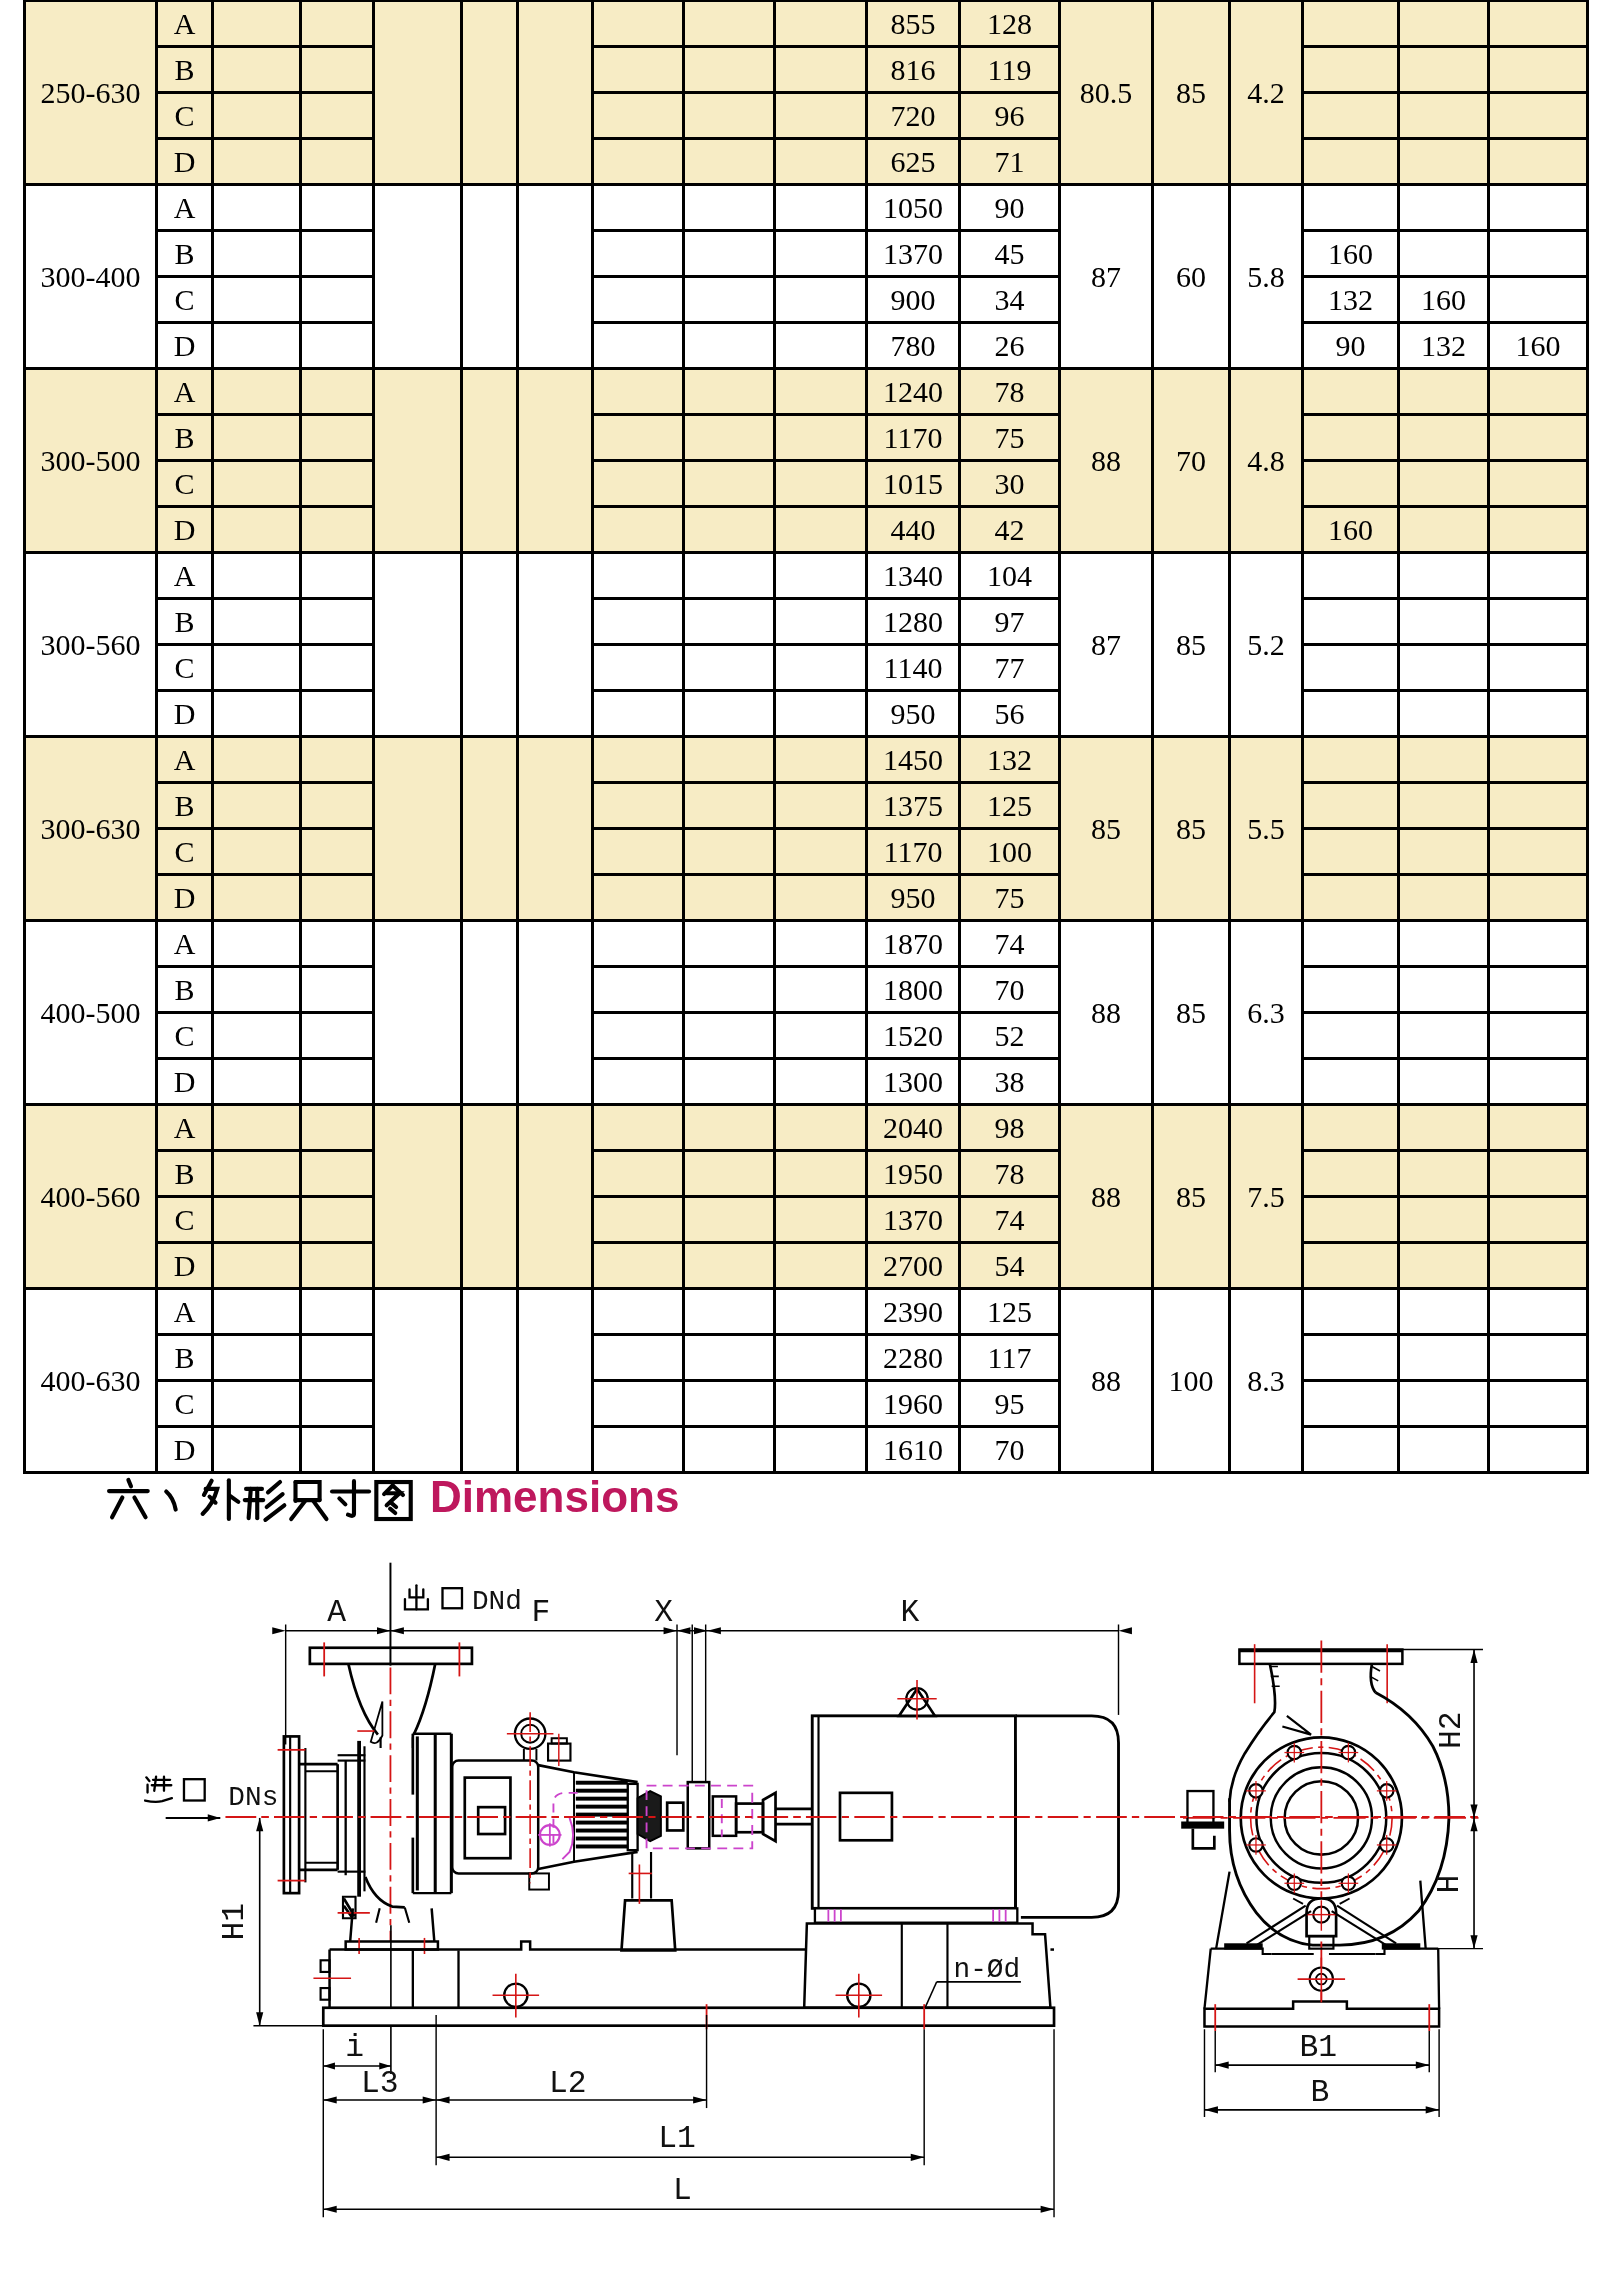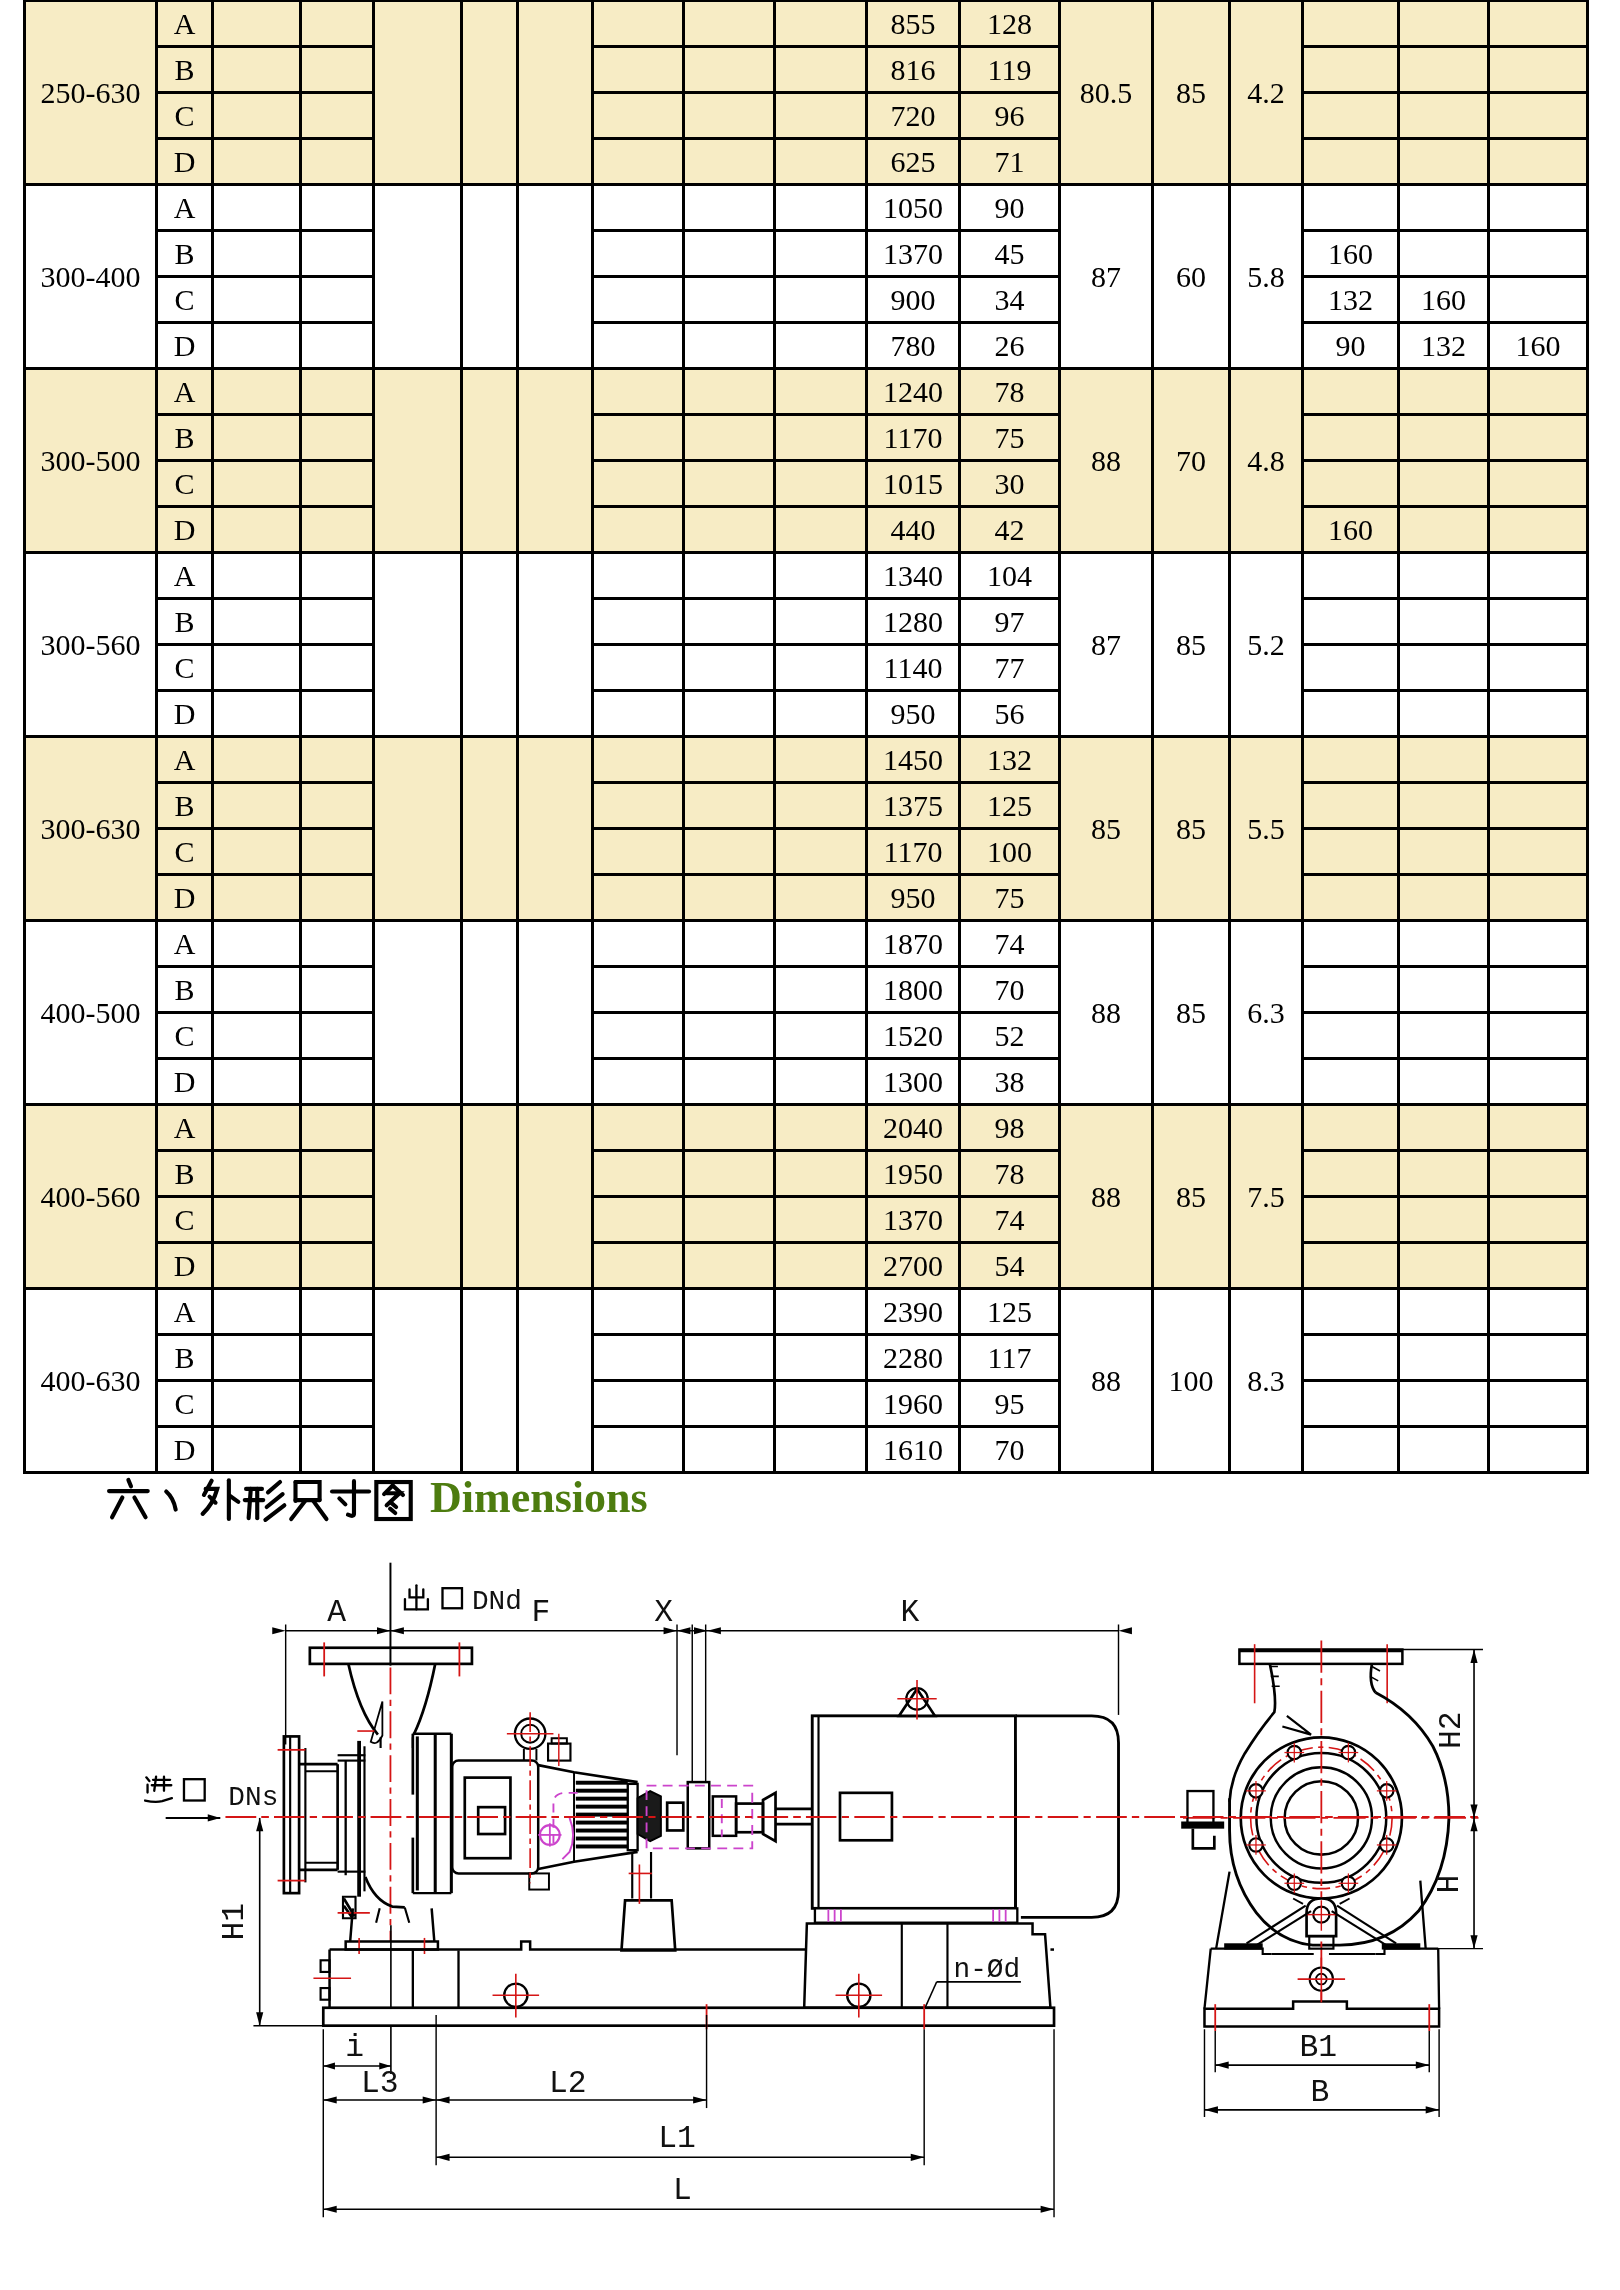--- a/index.html
+++ b/index.html
@@ -2,21 +2,21 @@
 <html style="font-size:14.3px"><head><meta charset="utf-8"><style>
 
 html,body{margin:0;padding:0;background:#fff;}
 body{width:1620px;height:2291px;position:relative;font-family:"Liberation Serif",serif;}
 table.perf{position:absolute;left:23px;top:-0.9px;border-collapse:collapse;table-layout:fixed;width:1565px;}
 table.perf td{border:3.1px solid #000;text-align:center;vertical-align:middle;font-size:30px;color:#000;
  height:43px;padding:0;overflow:hidden;}
 tr{height:45px;}
 tr.y td{background:#f7ecc5;}
 .hd{position:absolute;left:106px;top:1474px;width:806px;height:56px;}
-.hde{position:absolute;left:324px;top:-1.8px;font-family:Liberation Serif, serif;font-weight:bold;font-size:44px;color:#4d7c0f;}
+.hde{position:absolute;left:324px;top:-1.8px;font-family:Liberation Sans, sans-serif;font-weight:bold;font-size:44px;color:#be185d;}
 
 </style></head><body>
 
 <table class="perf">
 <colgroup>
       <col style="width:132px">
       <col style="width:56px">
       <col style="width:88px">
       <col style="width:73px">
       <col style="width:88px">

